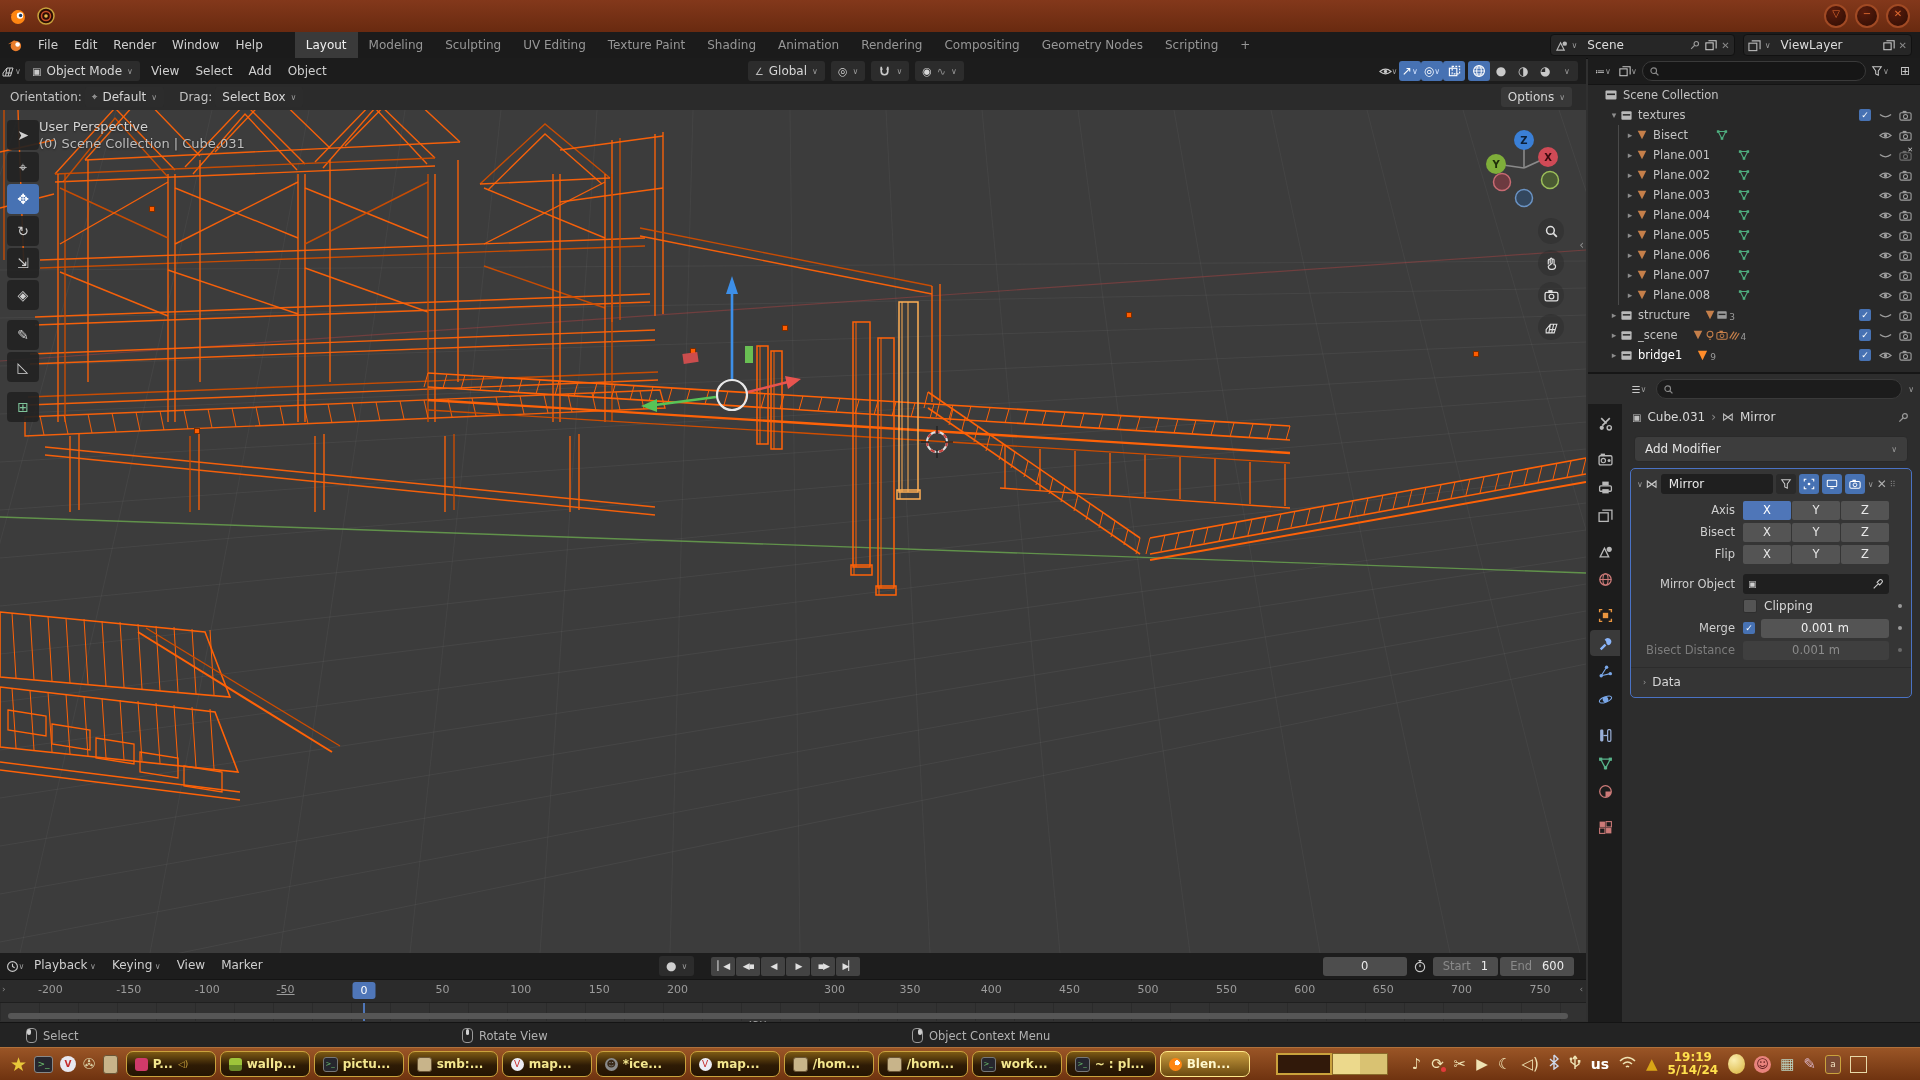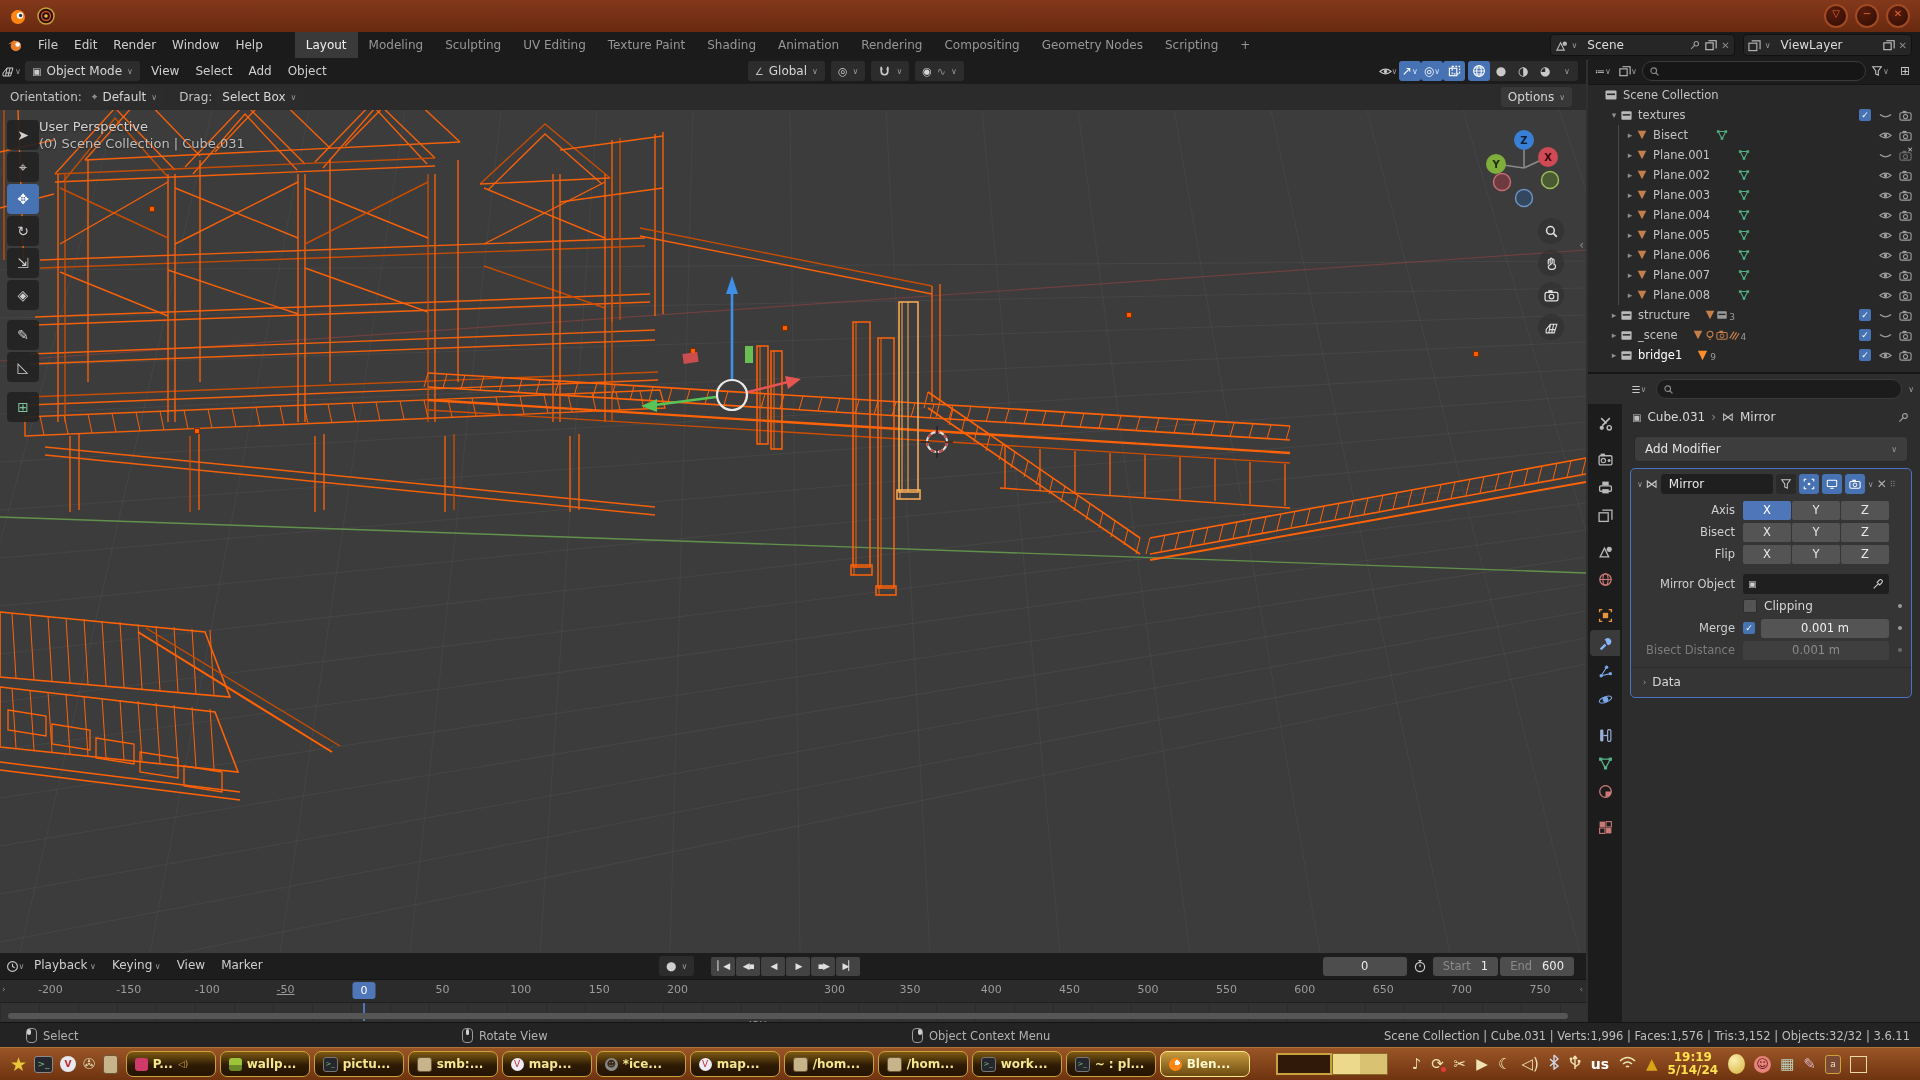--- a/index.html
+++ b/index.html
@@ -1413,21 +1413,20 @@
           <i></i>
         </div>
         <span>Rotate View</span>
       </div>
     <div class="hint" style="left:912px">
         <div class="mouse r">
           <i></i>
         </div>
         <span>Object Context Menu</span>
       </div>
-    <div class="hint" style="right:10px;color:#bdbdbd">Scene Collection | Cube.031 | Verts:1,996 | Faces:1,576 | Tris:3,152 | Objects:32/32 | 3.6.11</div>
   </div>
 
   <div id="taskbar" class="abs">
     <div class="launch">
       <span style="color:#e8c83a;font-size:19px">★</span>
       <span class="ticon" style="width:17px;height:15px;background:#26262e;border:1px solid #888;color:#6dc26d">&gt;_</span>
       <span class="ticon" style="width:16px;height:16px;border-radius:50%;background:#e8e8f0;color:#c42b2b;font-weight:bold">V</span>
       <span style="color:#d8cba0;font-size:15px">✇</span>
       <span class="ticon" style="width:13px;height:17px;background:#c8b48a;border:1px solid #6b5636"></span>
     </div>

